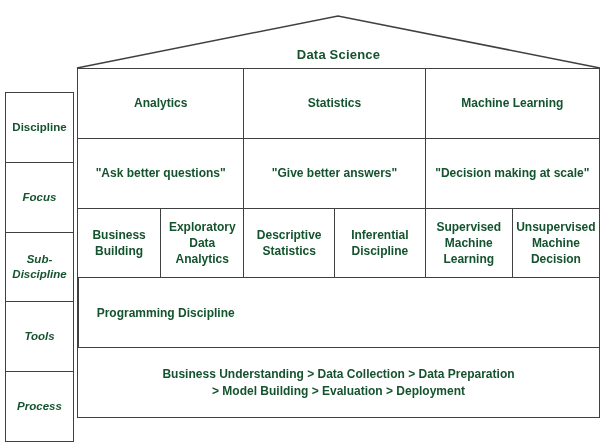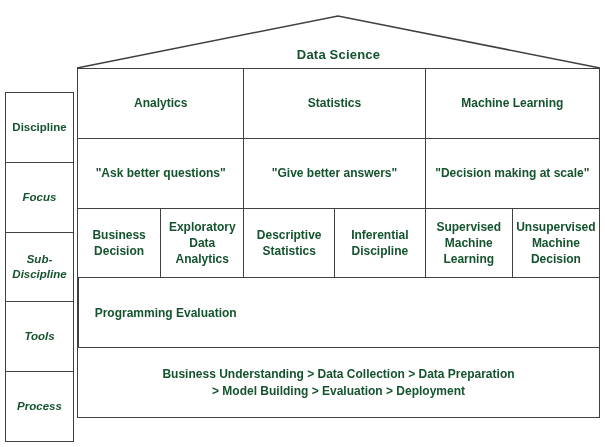--- a/index.html
+++ b/index.html
@@ -84,21 +84,21 @@
           <div class="cell">"Give better answers"</div>
         </div>
       <div class="grp c3">
           <div class="cell">"Decision making at scale"</div>
         </div>
     </div>
 
     <div class="mrow">
       <div class="grp c1">
         <div class="cell half">Business
-Decision</div>
+Building</div>
         <div class="cell half">Exploratory
 Data Analytics</div>
       </div>
       <div class="grp c2">
         <div class="cell half">Descriptive
 Statistics</div>
         <div class="cell half">Inferential
 Discipline</div>
       </div>
       <div class="grp c3">
@@ -106,21 +106,21 @@
 Machine
 Learning</div>
         <div class="cell half">Unsupervised
 Machine
 Decision</div>
       </div>
     </div>
 
     <div class="mrow">
       <div class="grp c3">
-          <div class="cell">Programming Evaluation</div>
+          <div class="cell">Programming Discipline</div>
         </div>
     </div>
 
     <div class="mrow">
       <div class="cell">Business Understanding &gt; Data Collection &gt; Data Preparation
 &gt; Model Building &gt; Evaluation &gt; Deployment</div>
     </div>
 
   </div>
 </div>

